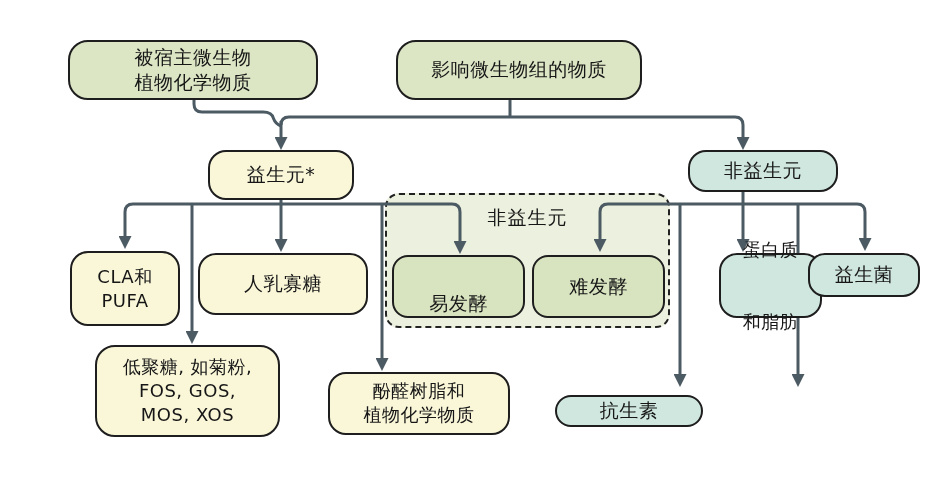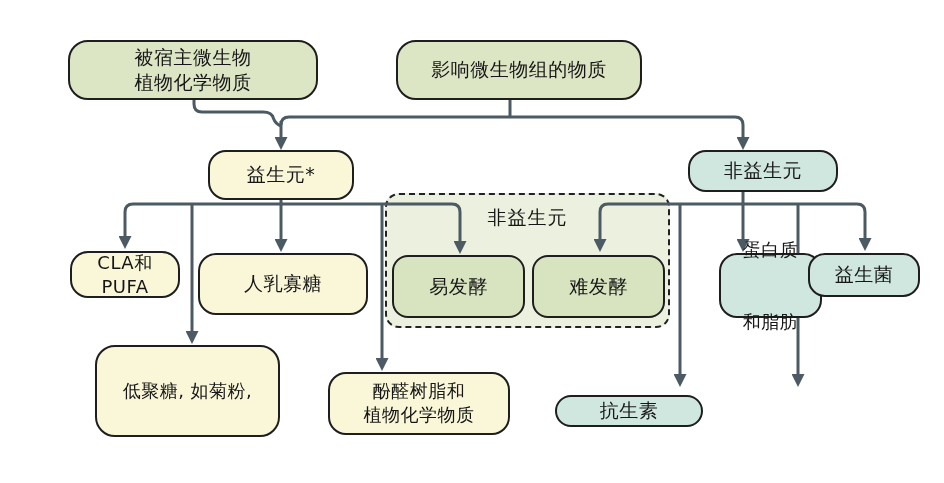--- a/index.html
+++ b/index.html
@@ -30,23 +30,23 @@
   }
   .green {background:var(--greenFill,#dce6c5);}
   .yellow{background:var(--yellowFill,#faf7d9);}
   .teal  {background:var(--tealFill,#d0e7e0);}
   .inner {background:var(--innerFill,#d8e3c0);border-width:2.5px;}
   
   .n-host        {left:68px; top:40px; width:250px;height:60px;border-radius:20px;}
   .n-substances  {left:396px;top:40px; width:246px;height:60px;border-radius:20px;}
   .n-prebiotics  {left:208px;top:150px;width:146px;height:50px;border-radius:18px;}
   .n-nonpre      {left:668px;top:150px;width:150px;height:42px;border-radius:18px;margin-left:20px;}
-  .n-cla         {left:70px; top:251px;width:110px;height:47px;border-radius:18px;font-size:18px;}
+  .n-cla         {left:70px; top:251px;width:110px;height:75px;border-radius:18px;font-size:18px;}
   .n-hmo         {left:198px;top:253px;width:170px;height:62px;border-radius:18px;}
-  .n-easy        {left:392px;top:255px;width:133px;height:63px;border-radius:16px;}
+  .n-easy        {left:392px;top:255px;width:133px;height:63px;border-radius:16px;justify-content:flex-end;}
   .n-hard        {left:532px;top:255px;width:133px;height:63px;border-radius:16px;}
   .n-protein     {left:719px;top:253px;width:103px;height:65px;border-radius:18px;font-size:18px;gap:48px;}
   .n-probiotics  {left:808px;top:253px;width:112px;height:44px;border-radius:17px;}
   .n-oligo       {left:95px; top:345px;width:185px;height:92px;border-radius:20px;font-size:18px;text-align:right;}
   .n-phenolic    {left:328px;top:372px;width:182px;height:63px;border-radius:18px;font-size:18px;font-family:Liberation Serif, serif;}
   .n-antibiotics {left:555px;top:395px;width:148px;height:32px;border-radius:17px;}
   .n-vitamins    {left:744px;top:395px;width:113px;height:38px;border-radius:17px;}
 </style>
 </head>
 <body>
@@ -120,20 +120,22 @@
     <span>蛋白质</span>
     <span>和脂肪</span>
   </div>
 
   <div class="node teal n-probiotics">
     <span>益生菌</span>
   </div>
 
   <div class="node yellow n-oligo">
     <span>低聚糖, 如菊粉,</span>
+    <span>FOS, GOS,</span>
+    <span>MOS, XOS</span>
   </div>
 
   <div class="node yellow n-phenolic">
     <span>酚醛树脂和</span>
     <span>植物化学物质</span>
   </div>
 
   <div class="node teal n-antibiotics">
     <span>抗生素</span>
   </div>

